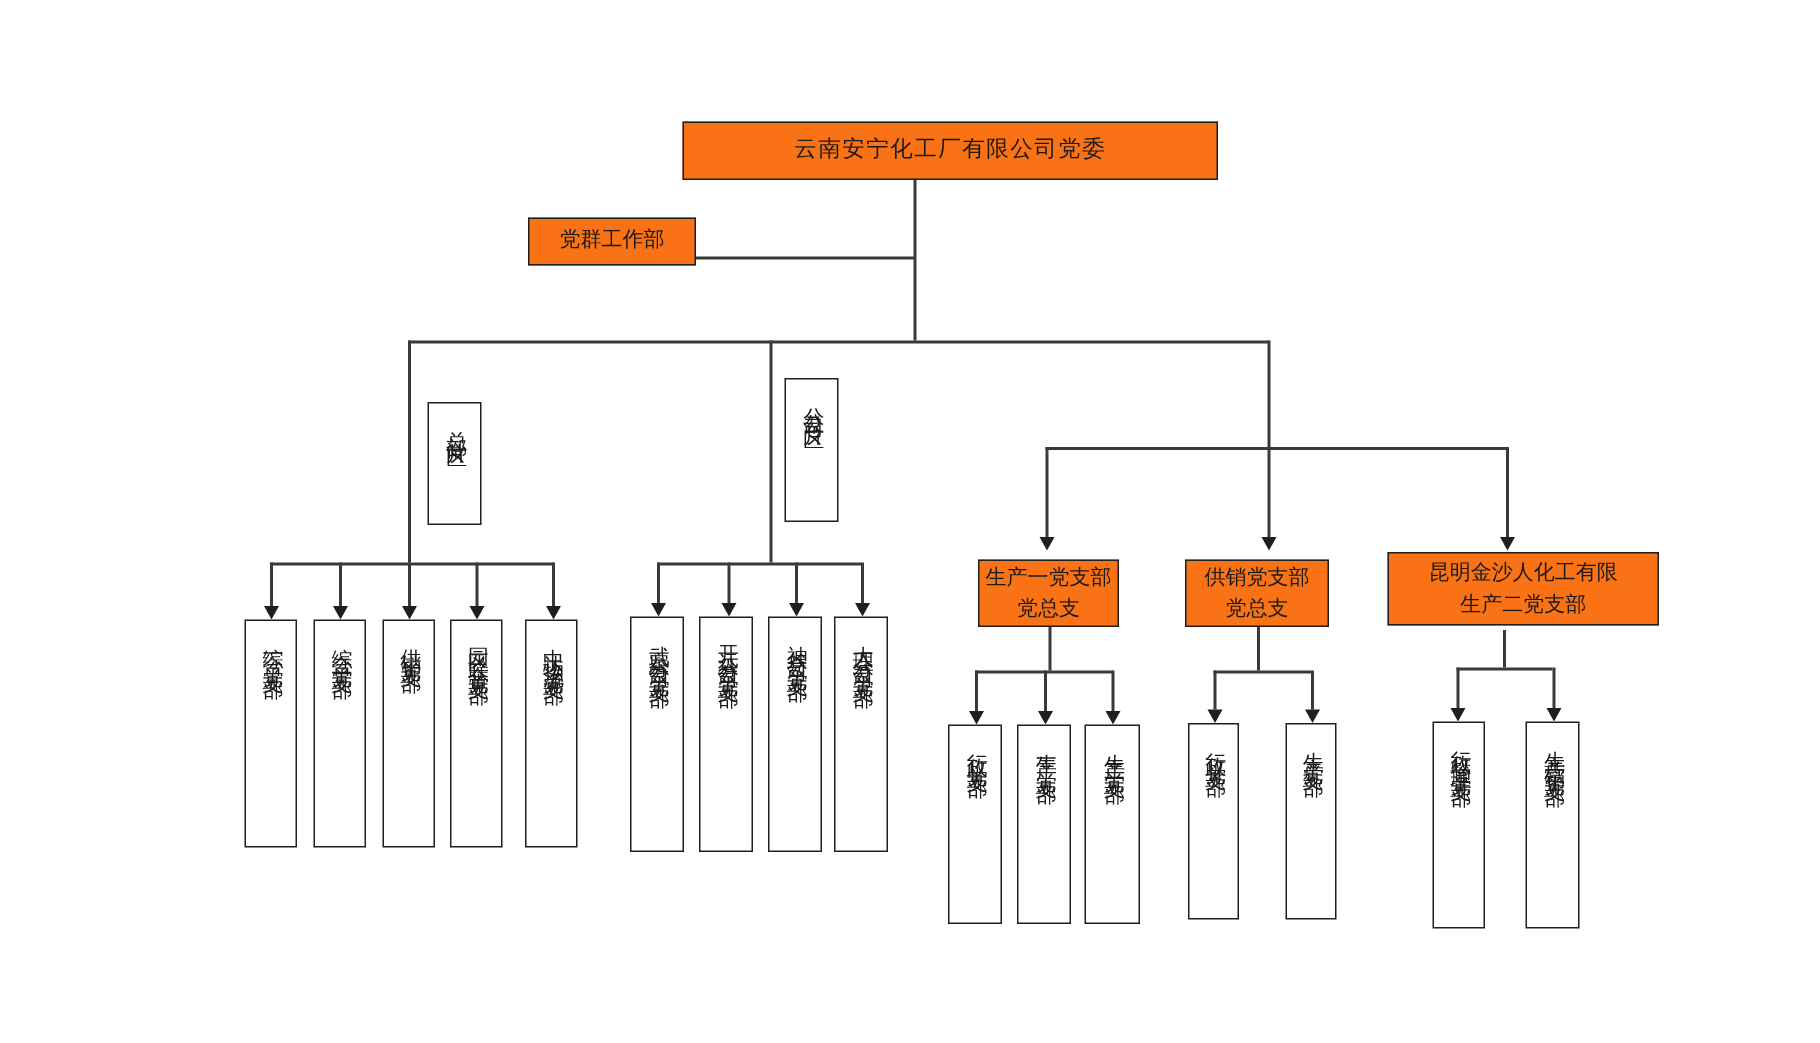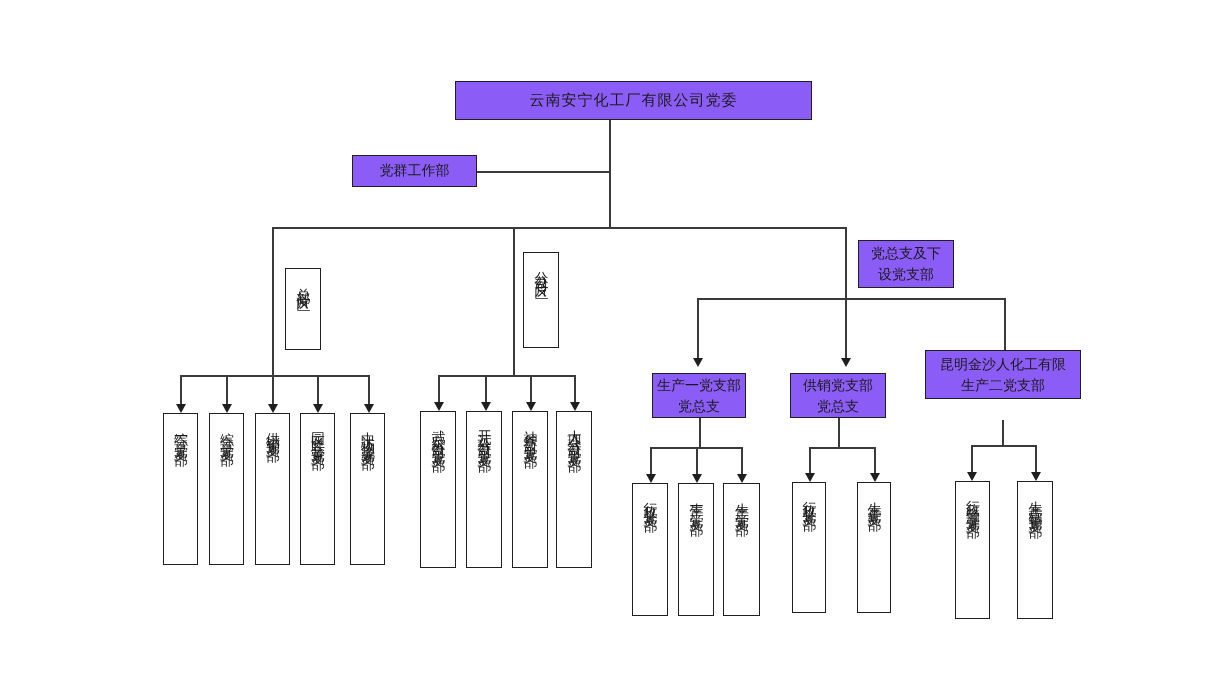--- a/index.html
+++ b/index.html
@@ -1,21 +1,21 @@
 <!DOCTYPE html>
 <html><head>
 <meta charset="utf-8">
 <style>
   html,body{margin:0;padding:0;background:#ffffff;}
   .canvas{
     position:relative;width:1213px;height:695px;background:#ffffff;
     font-family:"Liberation Serif", serif;color:#1a1a1a;overflow:hidden;
   }
   .box{
-    position:absolute;border:1.5px solid #1f1f1f;background:#8b5cf6;
+    position:absolute;border:1.5px solid #1f1f1f;background:#f97316;
     box-sizing:border-box;display:flex;align-items:center;justify-content:center;
     font-size:14px;line-height:1.45;text-align:center;
   }
   .title-box{font-size:15px;letter-spacing:1px;}
   .vbox{
     position:absolute;border:1.5px solid #1f1f1f;background:#ffffff;
     box-sizing:border-box;display:flex;align-items:flex-start;justify-content:center;
     padding-top:7px;
   }
   .vtext{
@@ -94,33 +94,29 @@
   <div class="hline" style="left:971px;top:445px;width:64px"></div>
   <div class="vline" style="left:971px;top:445px;height:27px"></div>
   <div class="arr" style="left:967px;top:472px"></div>
   <div class="vline" style="left:1035px;top:445px;height:27px"></div>
   <div class="arr" style="left:1031px;top:472px"></div>
 
   <div class="box title-box" style="left:455px;top:81px;width:357px;height:39px">
     <span>云南安宁化工厂有限公司党委</span>
   </div>
 
-  <div class="box" style="left:352px;top:155px;width:125px;height:32px">
+  <div class="box" style="left:352px;top:145px;width:112px;height:32px">
     <span>党群工作部</span>
   </div>
 
   <div class="vbox" style="left:285px;top:268px;width:36px;height:82px">
     <span class="vtext">总部片区</span>
   </div>
   <div class="vbox" style="left:523px;top:252px;width:36px;height:96px">
     <span class="vtext">分公司片区</span>
-  </div>
-  <div class="box two-line" style="left:858px;top:240px;width:96px;height:48px">
-    <div>党总支及下</div>
-    <div>设党支部</div>
   </div>
 
   <div class="vbox" style="left:163px;top:413px;width:35px;height:152px">
     <span class="vtext">综合一党支部</span>
   </div>
   <div class="vbox" style="left:209px;top:413px;width:35px;height:152px">
     <span class="vtext">综合二党支部</span>
   </div>
   <div class="vbox" style="left:255px;top:413px;width:35px;height:152px">
     <span class="vtext">供销党支部</span>
@@ -146,21 +142,21 @@
   </div>
 
   <div class="box two-line" style="left:652px;top:373px;width:94px;height:45px">
     <div>生产一党支部</div>
     <div>党总支</div>
   </div>
   <div class="box two-line" style="left:790px;top:373px;width:96px;height:45px">
     <div>供销党支部</div>
     <div>党总支</div>
   </div>
-  <div class="box two-line" style="left:925px;top:350px;width:156px;height:49px">
+  <div class="box two-line" style="left:925px;top:368px;width:181px;height:49px">
     <div>昆明金沙人化工有限</div>
     <div>生产二党支部</div>
   </div>
 
   <div class="vbox" style="left:632px;top:483px;width:36px;height:133px">
     <span class="vtext">行政党支部</span>
   </div>
   <div class="vbox" style="left:678px;top:483px;width:36px;height:133px">
     <span class="vtext">生产一党支部</span>
   </div>

